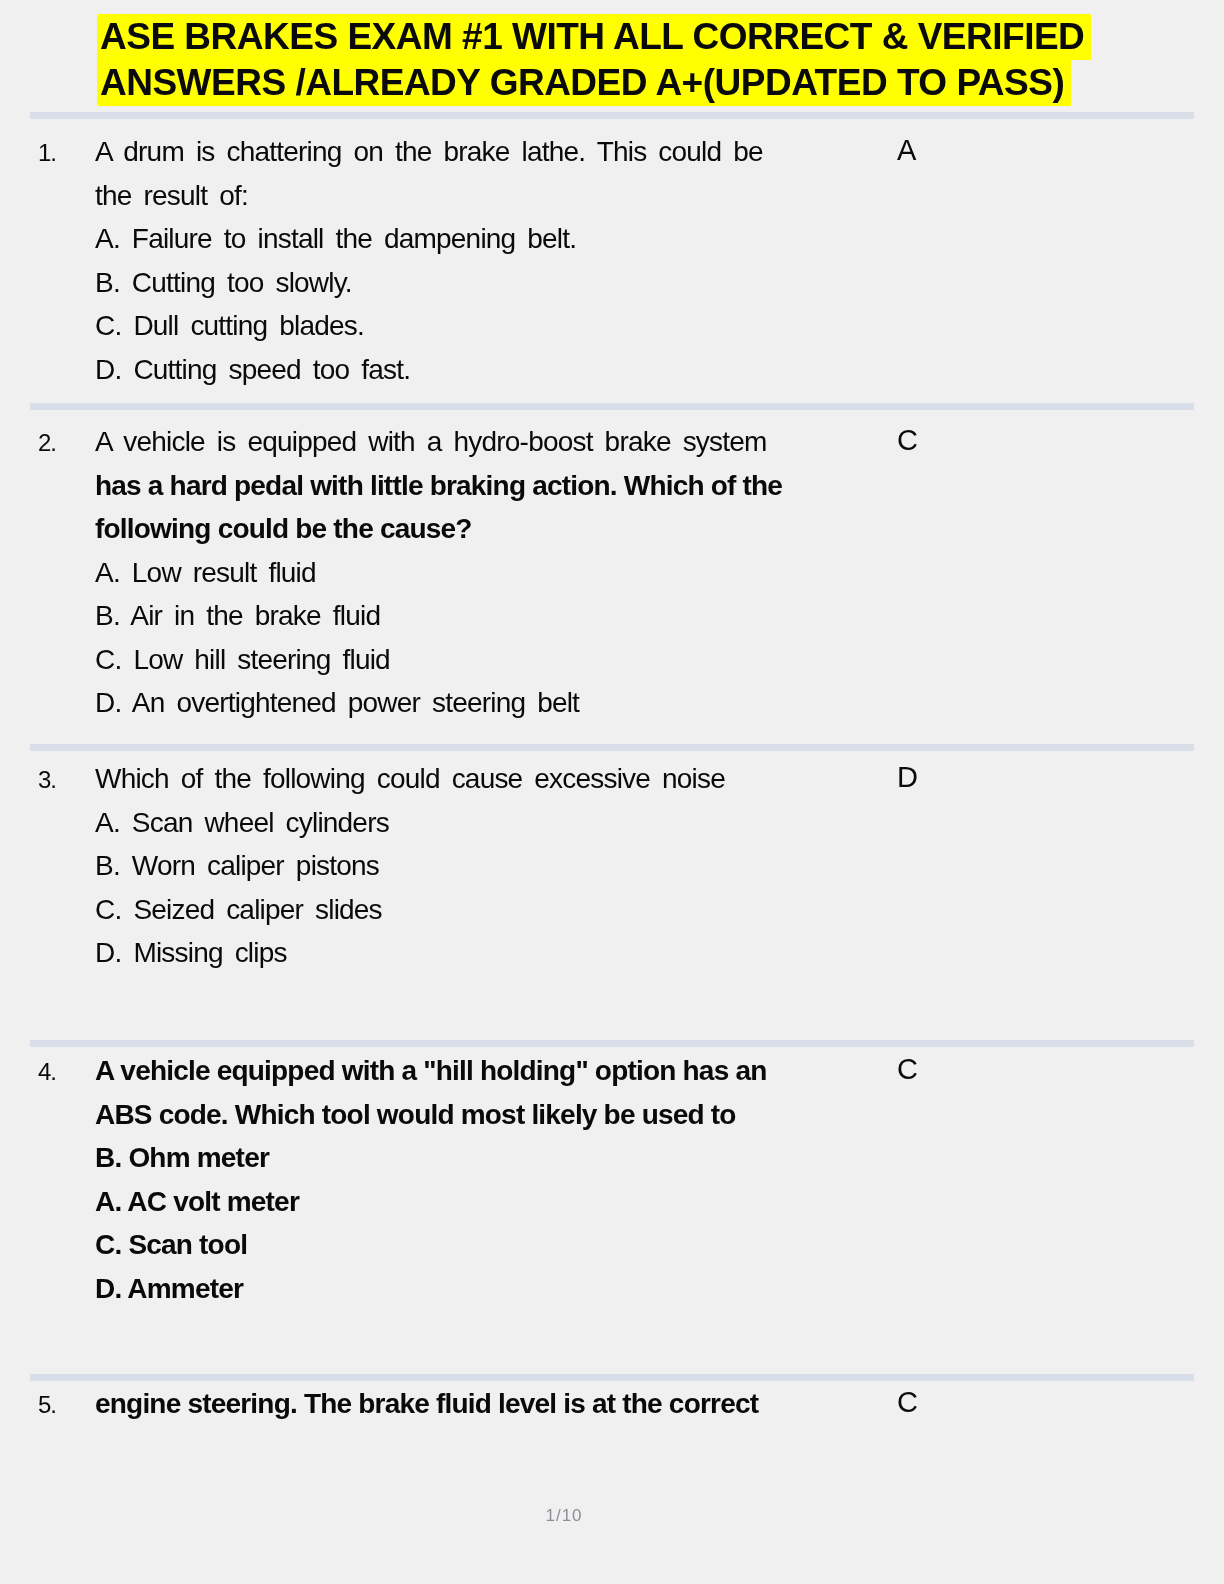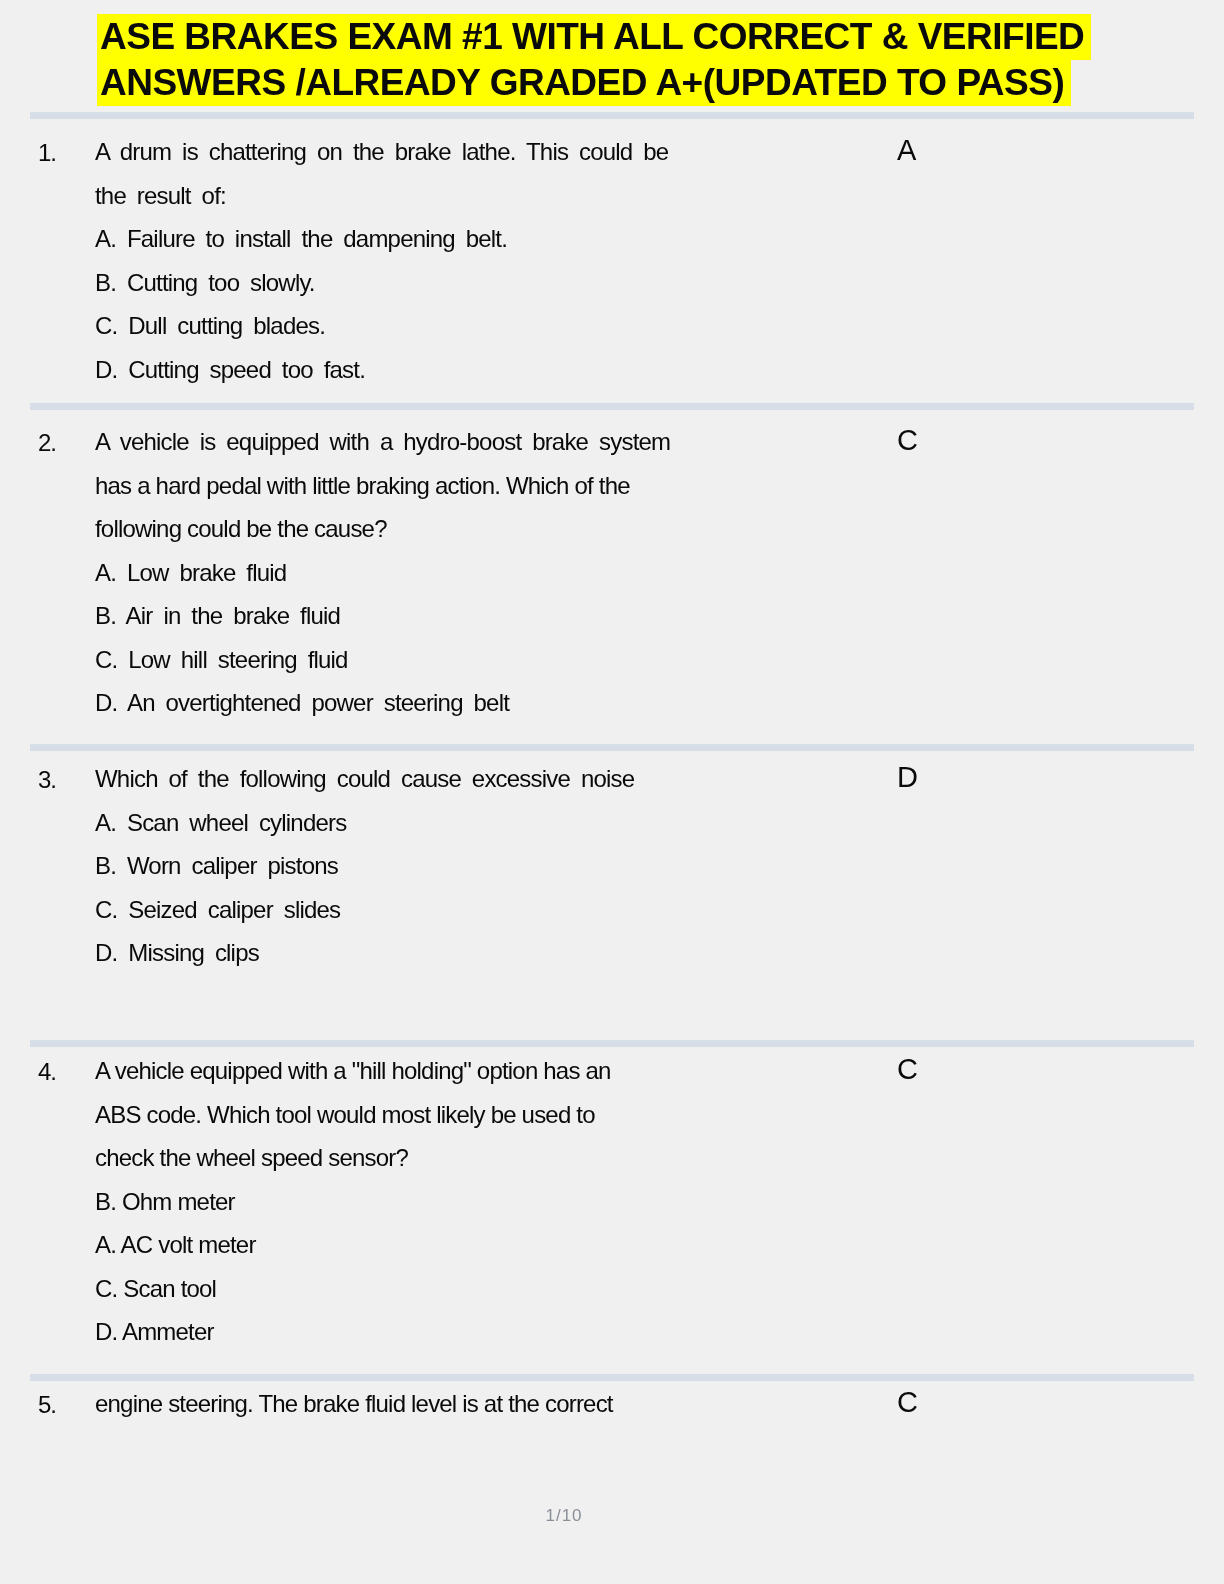--- a/index.html
+++ b/index.html
@@ -33,26 +33,26 @@
   }
 
   
   .q { position: absolute; left: 0; width: 1224px; }
   .qnum {
     position: absolute; left: 38px; top: 9px;
     font-size: 24px; letter-spacing: -1px;
   }
   .qcontent { position: absolute; left: 95px; top: 0; width: 830px; }
   .qline, .opt {
-    font-size: 24px; line-height: 43.5px;
+    font-size: 28px; line-height: 43.5px;
     letter-spacing: -0.8px; word-spacing: 5px;
     white-space: nowrap;
   }
   .wide {
-    font-weight: 400; word-spacing: 0px; letter-spacing: -0.8px;
+    font-weight: 700; word-spacing: 0px; letter-spacing: -0.8px;
   }
   .qans {
     position: absolute; left: 897px; top: 4px;
     font-size: 29px; letter-spacing: 0;
   }
 
   
   .footer {
     position: absolute; top: 1506px; left: 0; width: 1128px;
     text-align: center;
@@ -85,21 +85,21 @@
   </div>
 
   <div class="divider" style="top:403px;"></div>
 
   <div class="q" style="top:420px;">
     <div class="qnum">2.</div>
     <div class="qcontent">
       <div class="qline">A vehicle is equipped with a hydro-boost brake system</div>
       <div class="qline wide">has a hard pedal with little braking action. Which of the</div>
       <div class="qline wide">following could be the cause?</div>
-      <div class="opt">A. Low brake fluid</div>
+      <div class="opt">A. Low result fluid</div>
       <div class="opt">B. Air in the brake fluid</div>
       <div class="opt">C. Low hill steering fluid</div>
       <div class="opt">D. An overtightened power steering belt</div>
     </div>
     <div class="qans">C</div>
   </div>
 
   <div class="divider" style="top:744px;"></div>
 
   <div class="q" style="top:757px;">
@@ -114,21 +114,20 @@
     <div class="qans">D</div>
   </div>
 
   <div class="divider" style="top:1040px;"></div>
 
   <div class="q" style="top:1049px;">
     <div class="qnum">4.</div>
     <div class="qcontent">
       <div class="qline wide">A vehicle equipped with a "hill holding" option has an</div>
       <div class="qline wide">ABS code. Which tool would most likely be used to</div>
-      <div class="qline wide">check the wheel speed sensor?</div>
       <div class="opt wide">B. Ohm meter</div>
       <div class="opt wide">A. AC volt meter</div>
       <div class="opt wide">C. Scan tool</div>
       <div class="opt wide">D. Ammeter</div>
     </div>
     <div class="qans">C</div>
   </div>
 
   <div class="divider" style="top:1374px;"></div>
 

